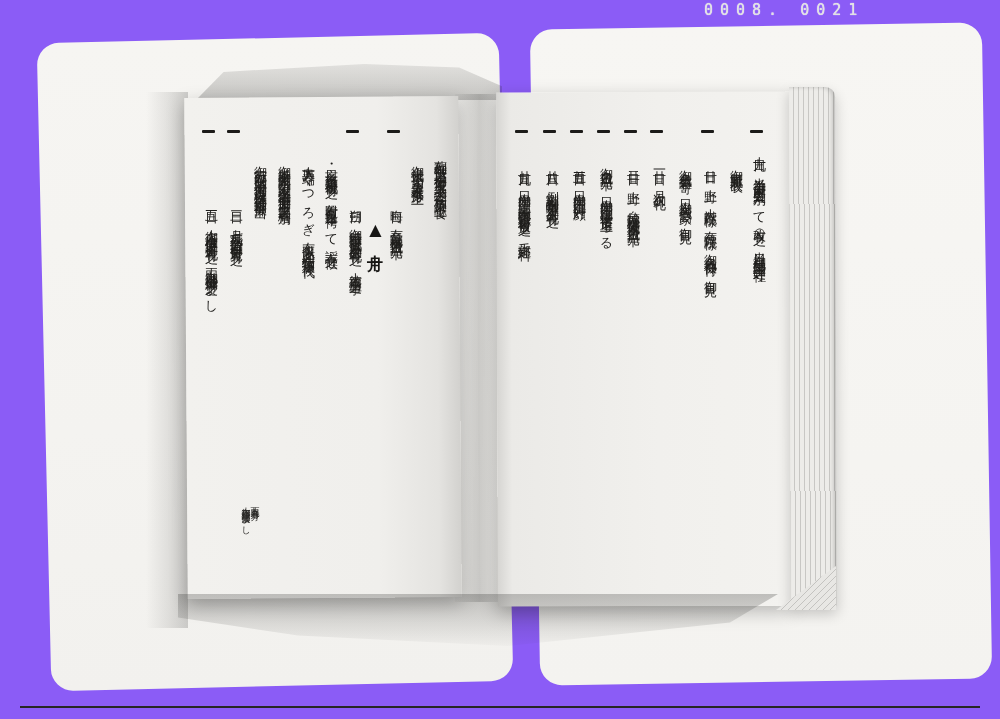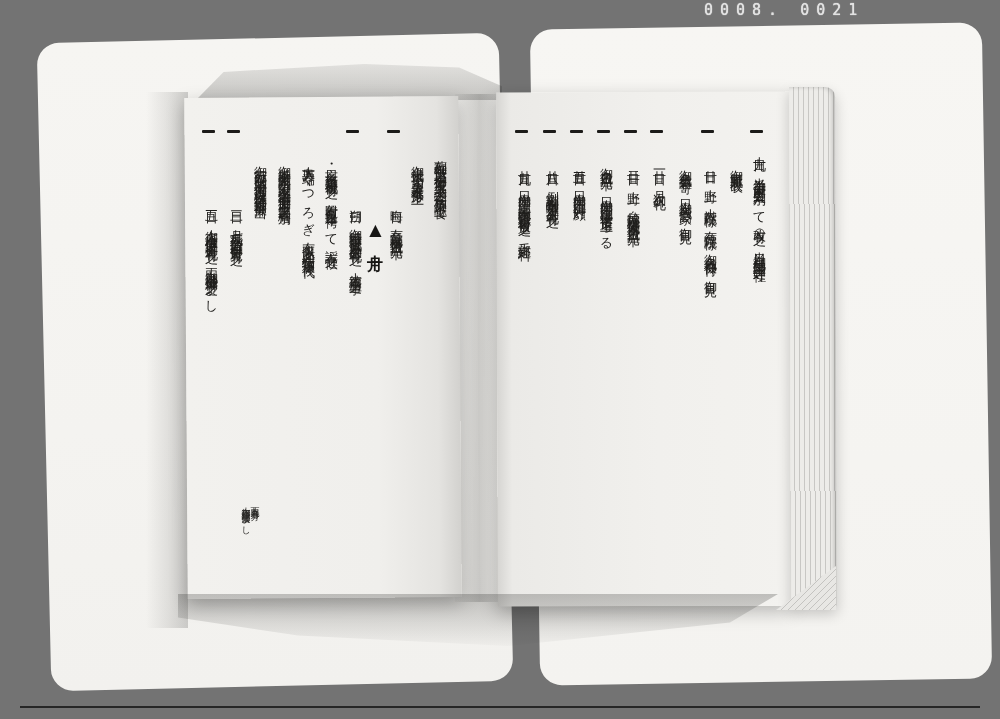--- a/index.html
+++ b/index.html
@@ -1,16 +1,16 @@
 <!DOCTYPE html>
 <html><head>
 <meta charset="utf-8">
 <style>
   html,body{margin:0;padding:0;background:#060606;}
-  #scene{position:relative;width:1000px;height:719px;background:#737373;overflow:hidden;
+  #scene{position:relative;width:1000px;height:719px;background:#8b5cf6;overflow:hidden;
          font-family:"DejaVu Sans",sans-serif;}
   
   .counter{position:absolute;left:704px;top:1px;width:260px;height:20px;
            font-family:"DejaVu Sans Mono",monospace;font-size:15px;letter-spacing:7px;
            color:#e2e2e2;text-shadow:0 0 1px #fff;}
   
   .sheet{position:absolute;background:#f5f4f1;border-radius:22px;}
   .sheet-left{left:44px;top:38px;width:462px;height:648px;transform:rotate(-1.3deg);
               background:linear-gradient(180deg,#f6f5f2 0%,#f4f3f0 60%,#f2f1ee 100%);}
   .sheet-right{left:535px;top:26px;width:452px;height:656px;transform:rotate(-0.9deg);

